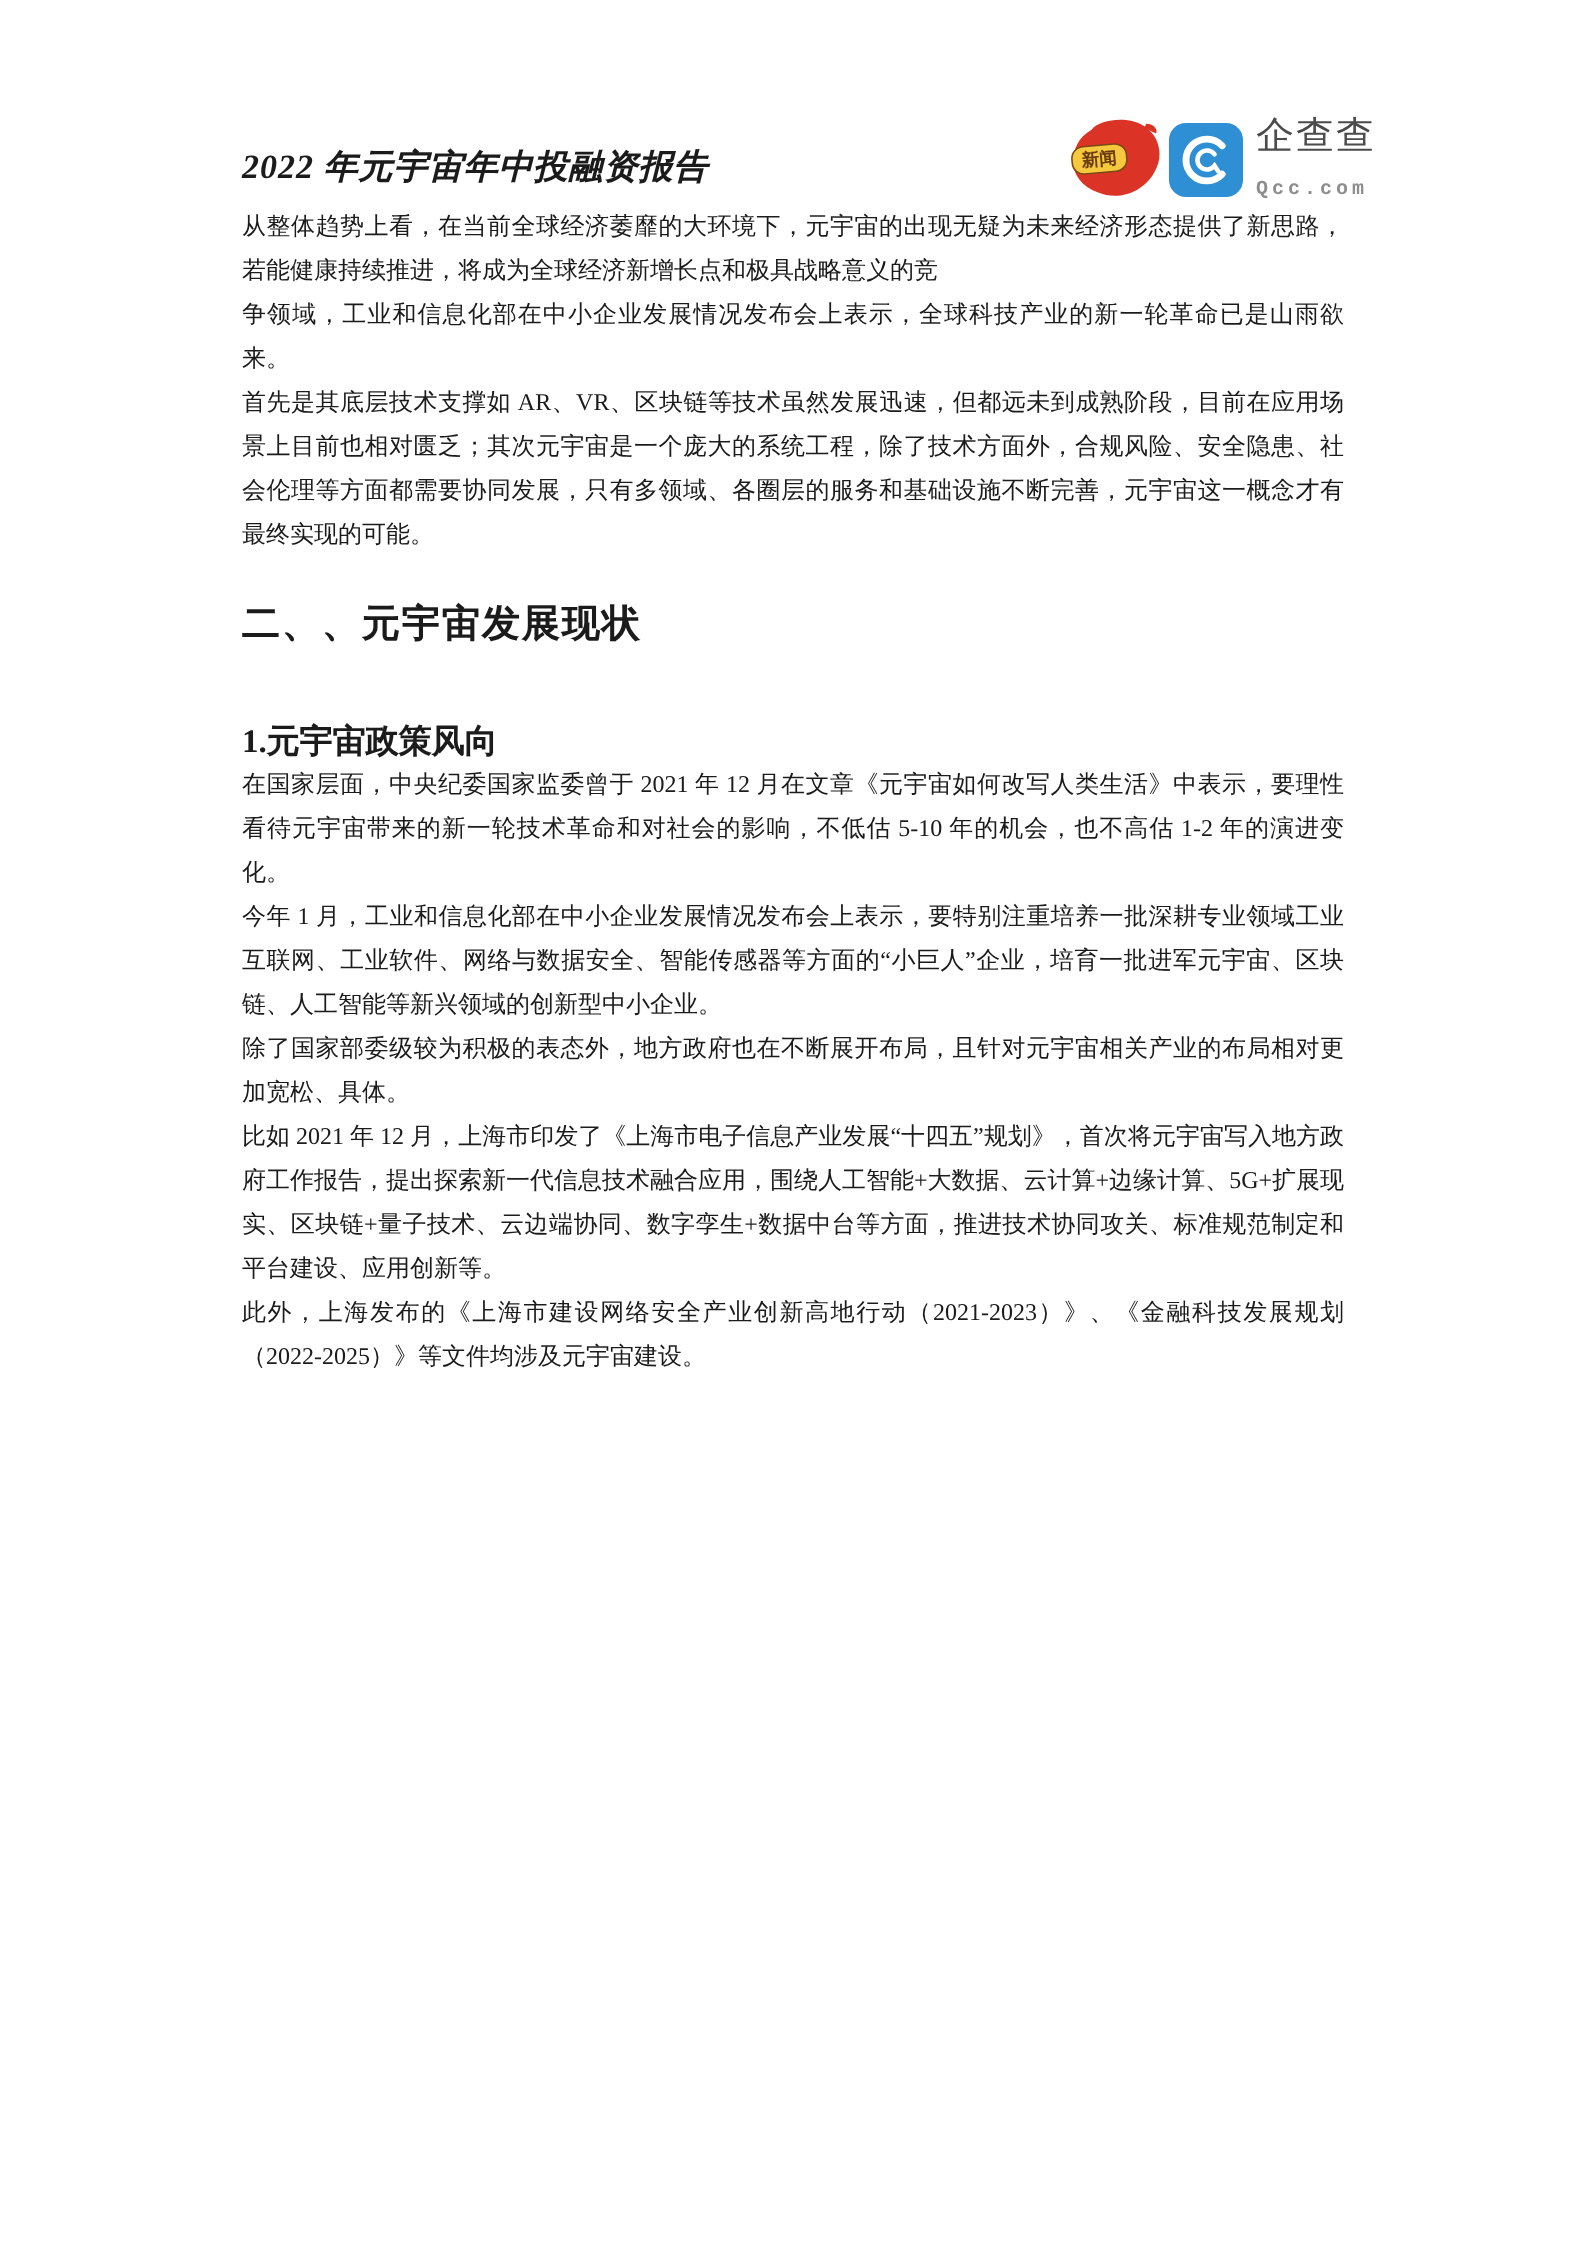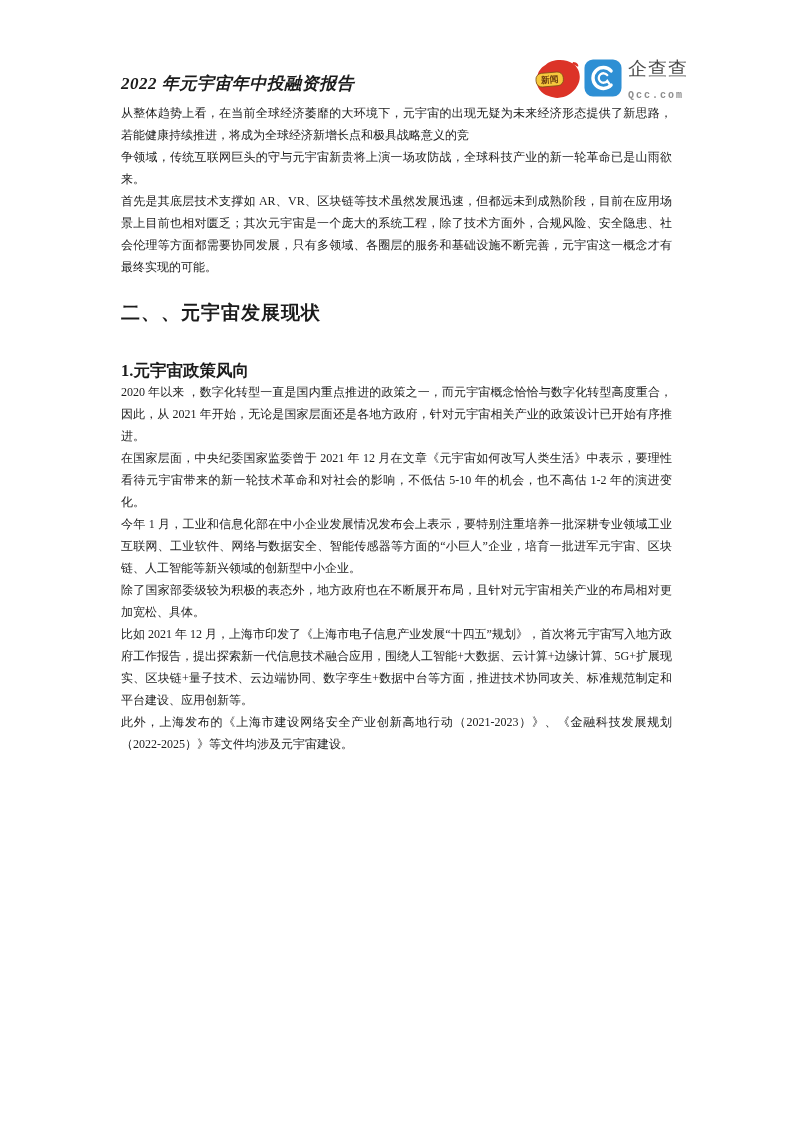--- a/index.html
+++ b/index.html
@@ -13,21 +13,21 @@
   .page { padding: 58px 120px 0 121px; box-sizing: border-box; }
 
   
   .header { display: flex; justify-content: space-between; align-items: flex-start; height: 44px; }
   .doc-title {
     font-size: 17px; font-weight: 700; font-style: italic;
     letter-spacing: 0.5px; margin-top: 14px; white-space: nowrap;
   }
   .logos { display: flex; align-items: center; gap: 3px; margin-right: -16px; }
   .news-logo { width: 47px; height: 43px; display: block; }
-  .qcc-logo { display: flex; align-items: flex-start; gap: 6px; }
+  .qcc-logo { display: flex; align-items: center; gap: 6px; }
   .qcc-mark { width: 38px; height: 38px; display: block; }
   .qcc-text { display: flex; flex-direction: column; line-height: 1; }
   .qcc-name {
     font-family: "Liberation Sans", "DejaVu Sans", sans-serif;
     font-size: 19px; color: #4b4b4b; letter-spacing: 1px;
   }
   .qcc-domain {
     font-family: Liberation Mono, monospace;
     font-size: 10px; font-weight: 700; color: #8d8d8d;
     letter-spacing: 2px; margin-top: 13px;
@@ -88,27 +88,26 @@
         <div class="qcc-text">
           <span class="qcc-name">企查查</span>
           <span class="qcc-domain">Qcc.com</span>
         </div>
       </div>
     </div>
   </div>
 
   <div class="doc">
     <p class="p1">从整体趋势上看，在当前全球经济萎靡的大环境下，元宇宙的出现无疑为未来经济形态提供了新思路，若能健康持续推进，将成为全球经济新增长点和极具战略意义的竞</p>
-    <p class="p2">争领域，传统互联网巨头的守与元宇宙新贵将上演一场攻防战，全球科技产业的新一轮革命已是山雨欲来。</p>
+    <p class="p2">争领域，工业和信息化部在中小企业发展情况发布会上表示，全球科技产业的新一轮革命已是山雨欲来。</p>
     <p class="p4">首先是其底层技术支撑如 AR、VR、区块链等技术虽然发展迅速，但都远未到成熟阶段，目前在应用场景上目前也相对匮乏；其次元宇宙是一个庞大的系统工程，除了技术方面外，合规风险、安全隐患、社会伦理等方面都需要协同发展，只有多领域、各圈层的服务和基础设施不断完善，元宇宙这一概念才有最终实现的可能。</p>
 
     <h2 class="section-heading">二、、元宇宙发展现状</h2>
     <h3 class="sub-heading">1.元宇宙政策风向</h3>
 
-    <p class="p5">2020 年以来 ，数字化转型一直是国内重点推进的政策之一，而元宇宙概念恰恰与数字化转型高度重合，因此，从 2021 年开始，无论是国家层面还是各地方政府，针对元宇宙相关产业的政策设计已开始有序推进。</p>
     <p class="p6">在国家层面，中央纪委国家监委曾于 2021 年 12 月在文章《元宇宙如何改写人类生活》中表示，要理性看待元宇宙带来的新一轮技术革命和对社会的影响，不低估 5-10 年的机会，也不高估 1-2 年的演进变化。</p>
     <p class="p7">今年 1 月，工业和信息化部在中小企业发展情况发布会上表示，要特别注重培养一批深耕专业领域工业互联网、工业软件、网络与数据安全、智能传感器等方面的“小巨人”企业，培育一批进军元宇宙、区块链、人工智能等新兴领域的创新型中小企业。</p>
     <p class="p8">除了国家部委级较为积极的表态外，地方政府也在不断展开布局，且针对元宇宙相关产业的布局相对更加宽松、具体。</p>
     <p class="p9">比如 2021 年 12 月，上海市印发了《上海市电子信息产业发展“十四五”规划》，首次将元宇宙写入地方政府工作报告，提出探索新一代信息技术融合应用，围绕人工智能+大数据、云计算+边缘计算、5G+扩展现实、区块链+量子技术、云边端协同、数字孪生+数据中台等方面，推进技术协同攻关、标准规范制定和平台建设、应用创新等。</p>
     <p class="p10">此外，上海发布的《上海市建设网络安全产业创新高地行动（2021-2023）》、《金融科技发展规划（2022-2025）》等文件均涉及元宇宙建设。</p>
   </div>
 
 </div>
 
 </body></html>

